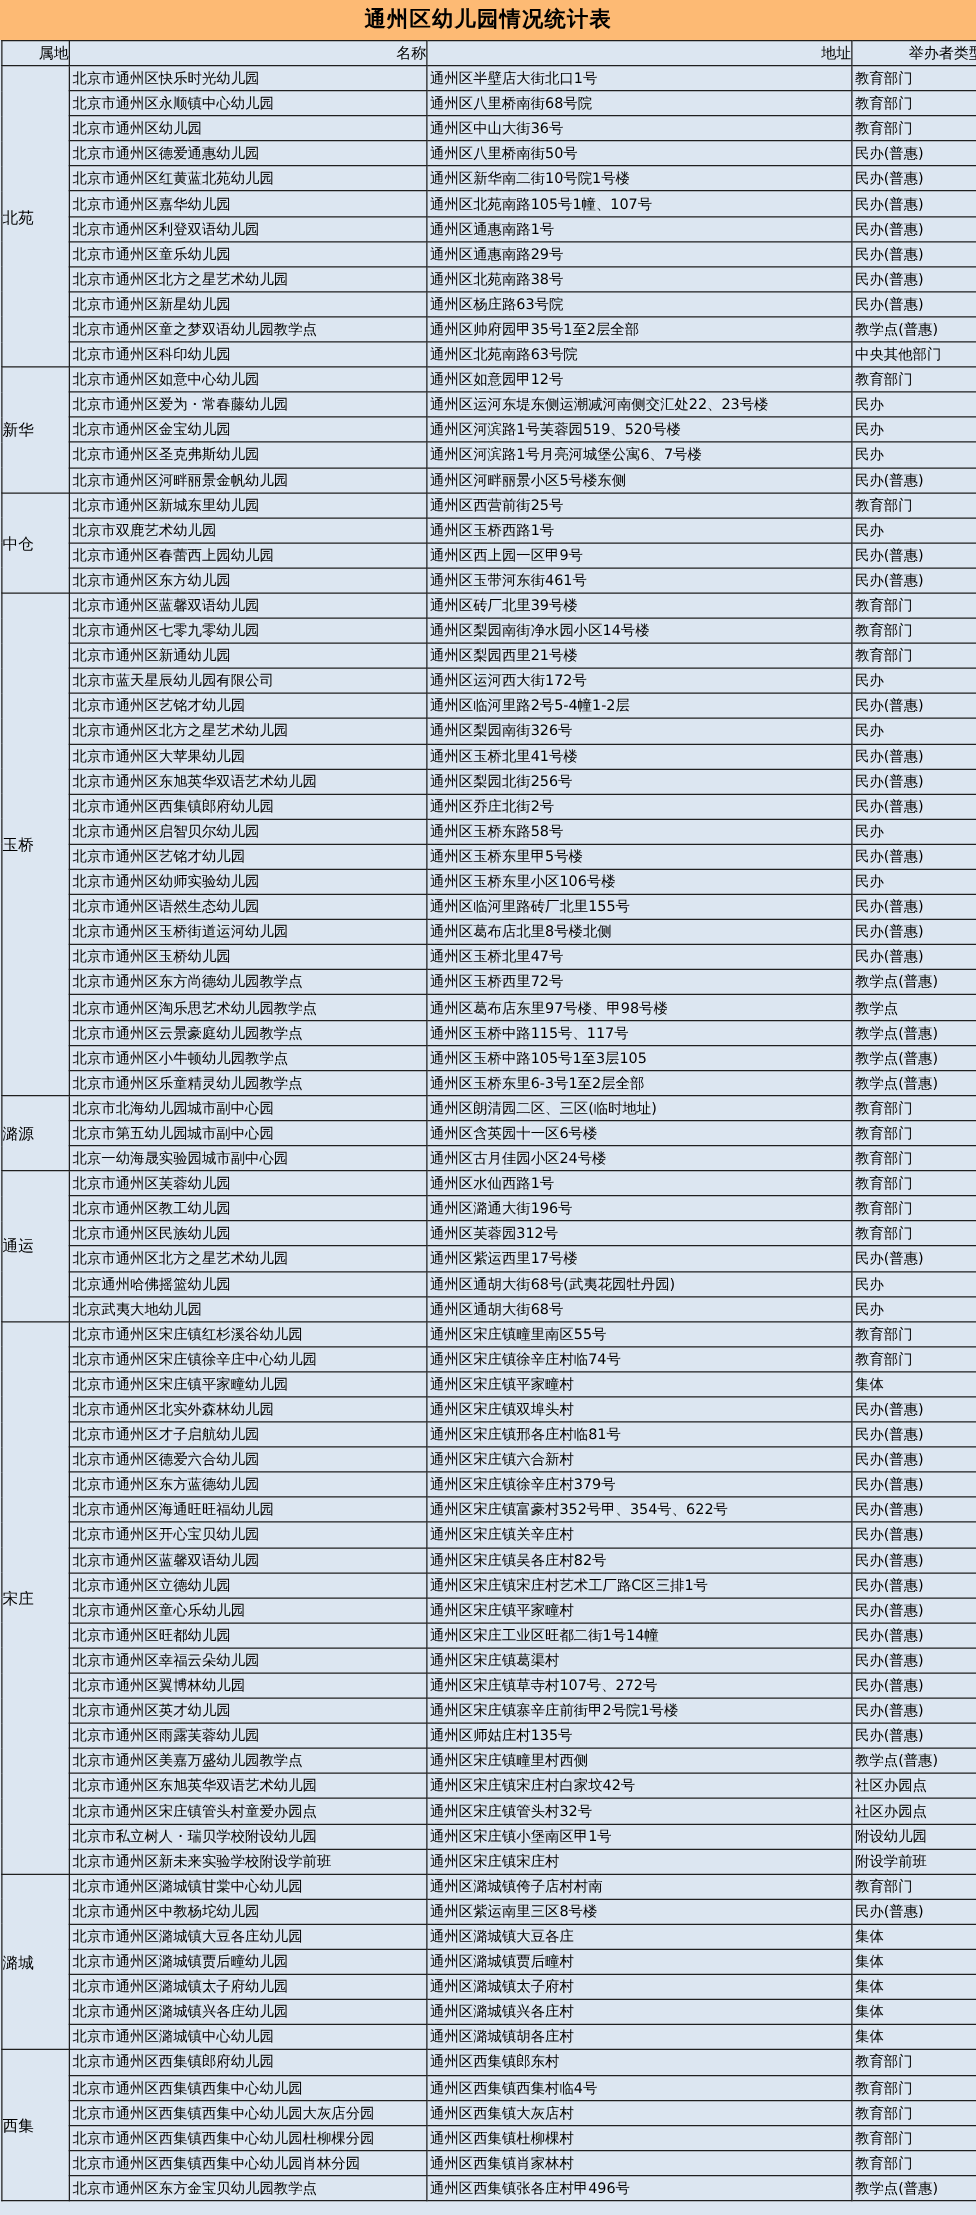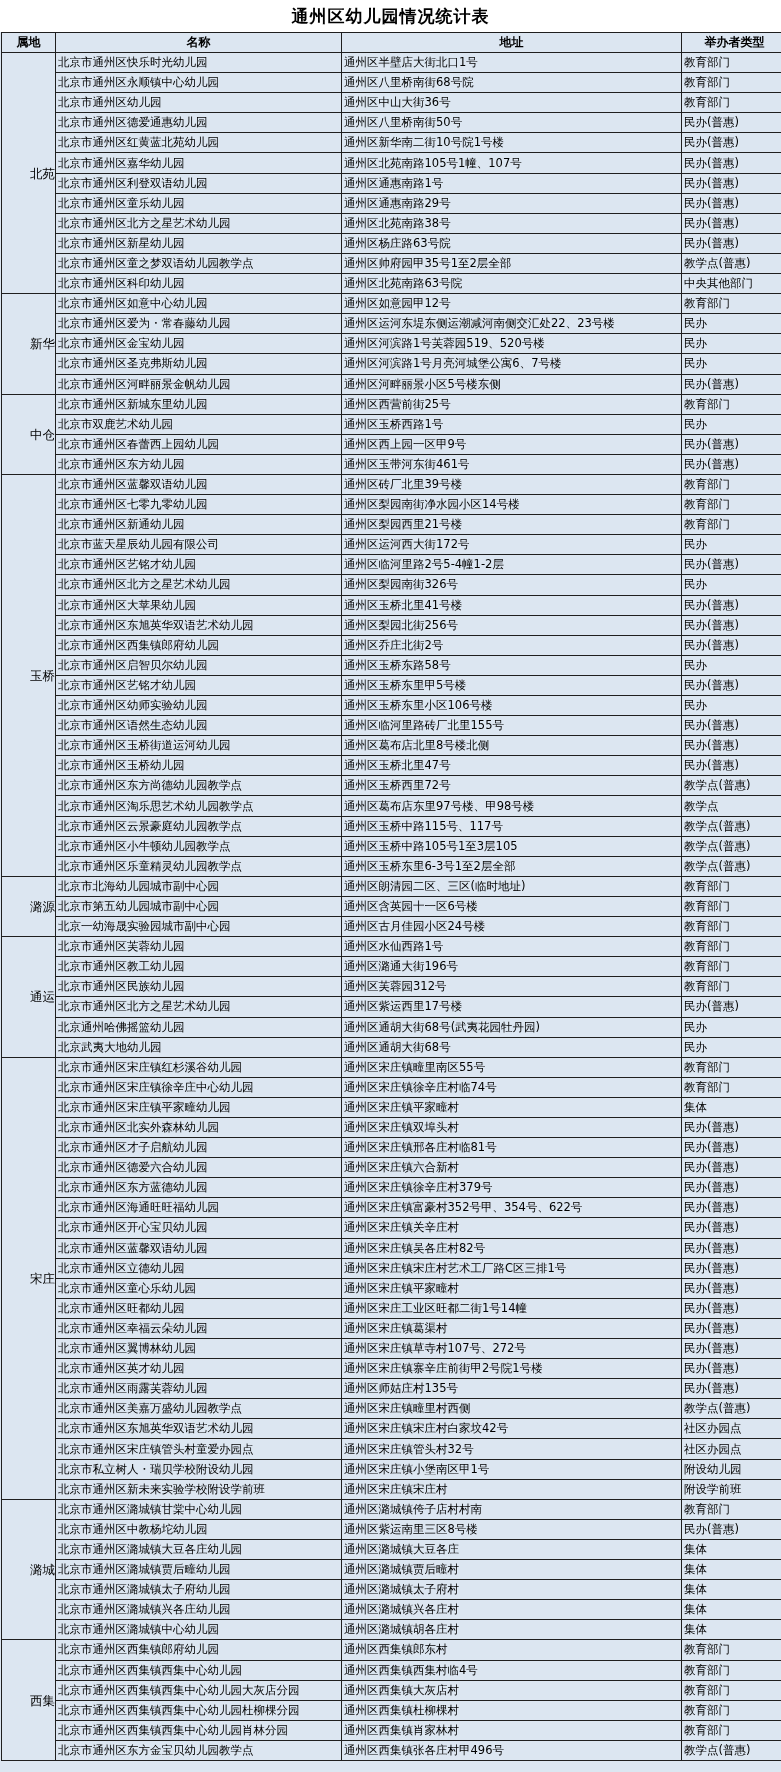--- a/index.html
+++ b/index.html
@@ -5,35 +5,35 @@
   html, body { margin:0; padding:0; }
   body {
     width:781px; height:1772px; overflow:hidden;
     background:#dce6f1;
     font-family:"DejaVu Sans","Liberation Sans",sans-serif;
     color:#000;
   }
   .title {
     height:32px; line-height:32px; text-align:center;
     font-size:17px; font-weight:bold; letter-spacing:1px;
-    background:#ffffff;
+    background:#fdba74;
   }
   table {
     border-collapse:collapse; table-layout:fixed;
     width:786px; margin-left:1px;
     background:#dce6f1;
   }
   td, th {
     border:1px solid #1f1f1f;
     font-size:11.5px; padding:0 0 0 2px;
     white-space:nowrap; overflow:hidden;
     height:19.1px; line-height:19px;
   }
-  th { font-weight:bold; text-align:center; font-size:12px; height:19px; padding:0; }
-  td.region { text-align:right; font-size:12.5px; padding:0; vertical-align:middle; }
+  th { font-weight:normal; text-align:right; font-size:12px; height:19px; padding:0; }
+  td.region { text-align:left; font-size:12.5px; padding:0; vertical-align:middle; }
   col.c1 { width:54px; } col.c2 { width:286px; } col.c3 { width:340px; } col.c4 { width:106px; }
 </style>
 </head>
 <body>
 
 <div class="title">通州区幼儿园情况统计表</div>
 <table>
   <colgroup>
       <col class="c1">
       <col class="c2">

